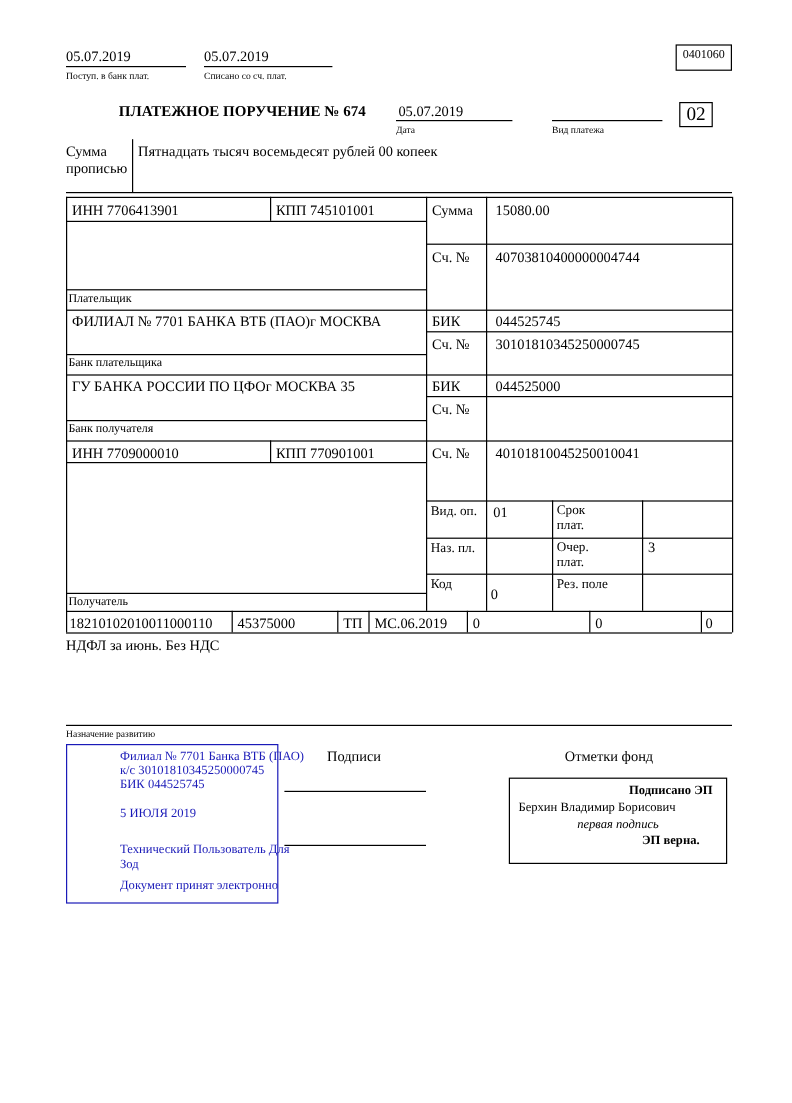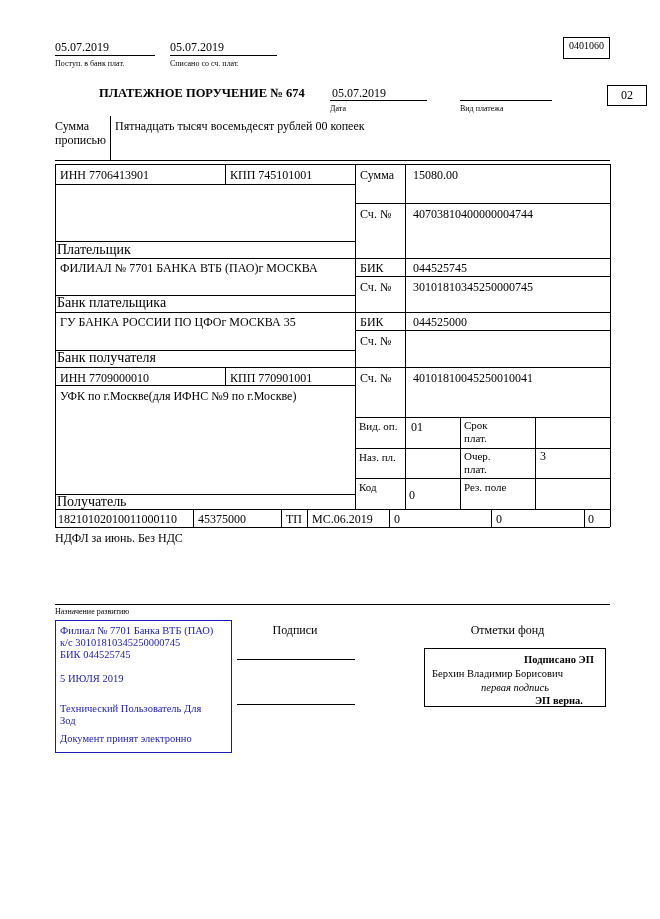--- a/index.html
+++ b/index.html
@@ -1,29 +1,29 @@
 <!DOCTYPE html>
 <html style="--stamp-blue: #1a1ab8; --ink-black: #000000;"><head>
 <meta charset="utf-8">
 <style>
   html,body{margin:0;padding:0;background:#fff;}
   .page{position:relative;width:660px;height:919px;background:#fff;overflow:hidden;
         font-family:"Liberation Serif","DejaVu Serif",serif;color:#000;}
   .t{position:absolute;font-size:12px;line-height:14px;white-space:nowrap;}
   .small{font-size:8px;line-height:9px;}
-  .sec{font-size:14px;line-height:10px;}
+  .sec{font-size:10px;line-height:10px;}
   .f11{font-size:11px;line-height:13px;}
   .bold{font-weight:bold;margin-left:44px;}
   .italic{font-style:italic;}
   .wrap{white-space:normal;}
   .center{text-align:center;}
   .hl{position:absolute;height:0;border-top:1px solid #000;}
   .vl{position:absolute;width:0;border-left:1px solid #000;}
   .box{position:absolute;border:1px solid #000;box-sizing:border-box;}
-  .blue{color:var(--stamp-blue,#1a1ab8);}
+  .blue{color:var(--stamp-blue,#1a1ab8);margin-left:40px;}
   .bluebox{position:absolute;border:1px solid var(--stamp-blue,#1a1ab8);box-sizing:border-box;}
   .stamp-t{position:absolute;font-size:10.5px;line-height:12px;white-space:nowrap;}
 </style>
 </head>
 <body>
 
 <div class="page">
 
   <div class="t" style="left:55px;top:40px">05.07.2019</div>
   <div class="hl" style="left:55px;top:55px;width:100px"></div>
@@ -34,21 +34,21 @@
   <div class="t small" style="left:170px;top:59px">Списано со сч. плат.</div>
 
   <div class="box center" style="left:563px;top:37px;width:47px;height:22px;font-size:10px;line-height:15px">0401060</div>
 
   <div class="t bold" style="left:55px;top:86px;font-size:12.5px">ПЛАТЕЖНОЕ ПОРУЧЕНИЕ № 674</div>
   <div class="t" style="left:332px;top:86px">05.07.2019</div>
   <div class="hl" style="left:330px;top:100px;width:97px"></div>
   <div class="t small" style="left:330px;top:104px">Дата</div>
   <div class="hl" style="left:460px;top:100px;width:92px"></div>
   <div class="t small" style="left:460px;top:104px">Вид платежа</div>
-  <div class="box center" style="left:607px;top:85px;width:40px;height:21px;font-size:12px;line-height:19px">02</div>
+  <div class="box center" style="left:566px;top:85px;width:28px;height:21px;font-size:16px;line-height:19px">02</div>
 
   <div class="t" style="left:55px;top:119px">Сумма</div>
   <div class="t" style="left:55px;top:133px">прописью</div>
   <div class="t" style="left:115px;top:119px">Пятнадцать тысяч восемьдесят рублей 00 копеек</div>
   <div class="vl" style="left:110px;top:116px;height:44px"></div>
   <div class="hl" style="left:55px;top:160px;width:555px"></div>
 
   <div class="hl" style="left:55px;top:164px;width:555px"></div>
   <div class="vl" style="left:55px;top:164px;height:363px"></div>
   <div class="vl" style="left:610px;top:164px;height:363px"></div>
@@ -101,21 +101,20 @@
   <div class="t" style="left:60px;top:315px">ГУ БАНКА РОССИИ ПО ЦФОг МОСКВА 35</div>
   <div class="t" style="left:360px;top:315px">БИК</div>
   <div class="t" style="left:413px;top:315px">044525000</div>
   <div class="t" style="left:360px;top:334px">Сч. №</div>
   <div class="t sec" style="left:57px;top:353px">Банк получателя</div>
 
   <div class="t" style="left:60px;top:371px">ИНН 7709000010</div>
   <div class="t" style="left:230px;top:371px">КПП 770901001</div>
   <div class="t" style="left:360px;top:371px">Сч. №</div>
   <div class="t" style="left:413px;top:371px">40101810045250010041</div>
-  <div class="t" style="left:60px;top:389px">УФК по г.Москве(для ИФНС №9 по г.Москве)</div>
 
   <div class="t f11" style="left:359px;top:420px">Вид. оп.</div>
   <div class="t" style="left:411px;top:420px">01</div>
   <div class="t f11 wrap" style="left:464px;top:419px;width:44px">Срок плат.</div>
   <div class="t f11" style="left:359px;top:451px">Наз. пл.</div>
   <div class="t f11 wrap" style="left:464px;top:450px;width:44px">Очер. плат.</div>
   <div class="t" style="left:540px;top:449px">3</div>
   <div class="t f11" style="left:359px;top:481px">Код</div>
   <div class="t" style="left:409px;top:488px">0</div>
   <div class="t f11" style="left:464px;top:481px">Рез. поле</div>
@@ -141,20 +140,20 @@
     <div class="stamp-t blue" style="left:4px;top:28px">БИК 044525745</div>
     <div class="stamp-t blue" style="left:4px;top:52px">5 ИЮЛЯ 2019</div>
     <div class="stamp-t blue" style="left:4px;top:82px">Технический Пользователь Для</div>
     <div class="stamp-t blue" style="left:4px;top:94px">Зод</div>
     <div class="stamp-t blue" style="left:4px;top:112px">Документ принят электронно</div>
   </div>
 
   <div class="hl" style="left:237px;top:659px;width:118px"></div>
   <div class="hl" style="left:237px;top:704px;width:118px"></div>
 
-  <div class="box" style="left:424px;top:648px;width:182px;height:59px">
+  <div class="box" style="left:424px;top:648px;width:182px;height:72px">
     <div class="stamp-t bold center" style="left:0;top:5px;width:180px">Подписано ЭП</div>
     <div class="stamp-t" style="left:7px;top:19px">Берхин Владимир Борисович</div>
     <div class="stamp-t italic center" style="left:0;top:33px;width:180px">первая подпись</div>
     <div class="stamp-t bold center" style="left:0;top:46px;width:180px">ЭП верна.</div>
   </div>
 
 </div>
 
 </body></html>

